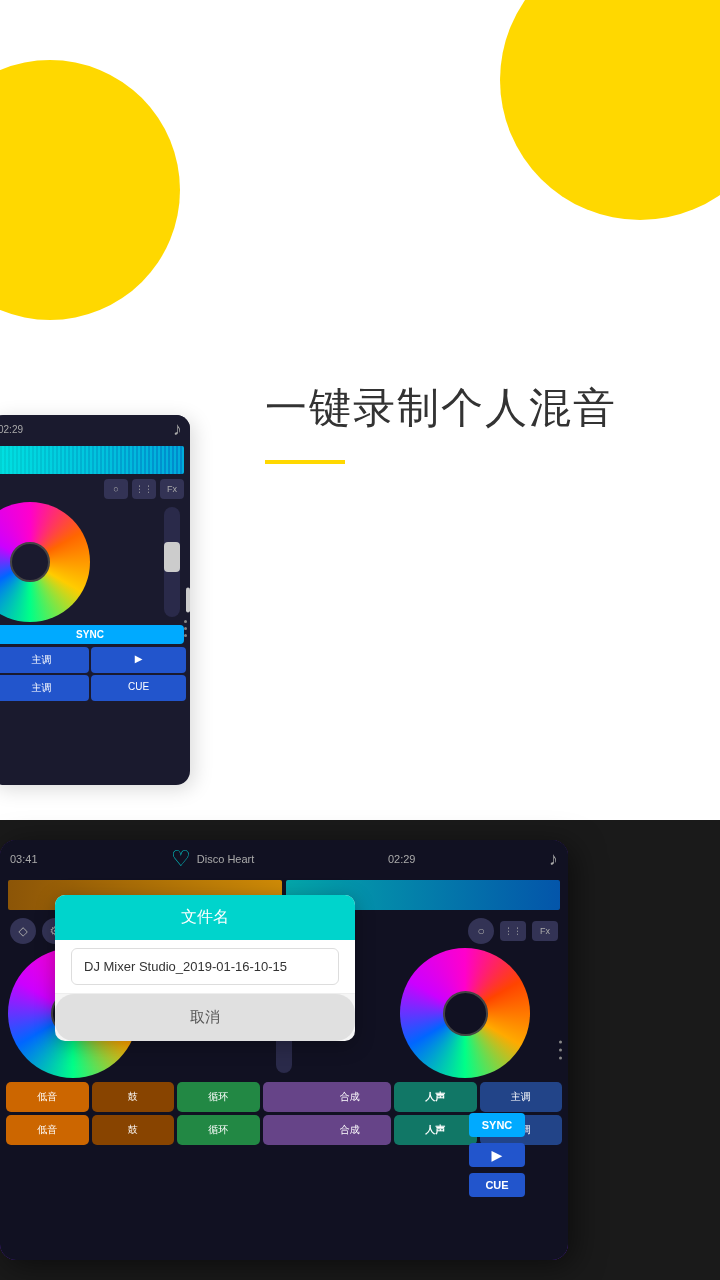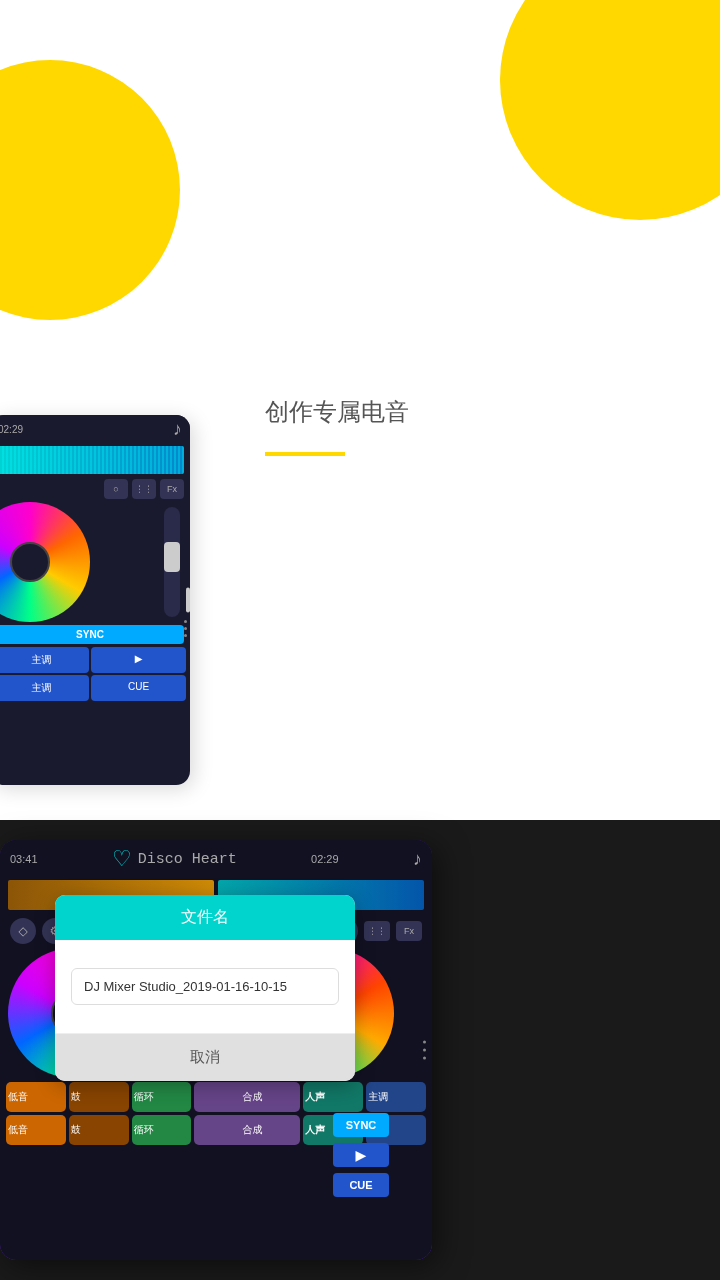--- a/index.html
+++ b/index.html
@@ -216,21 +216,21 @@
     }
     .bb-blue { background: #2255cc; }
     .bb-play { background: #2255cc; }
     .bb-cue { background: #2255cc; }
 
     
     .tablet-bottom {
       position: absolute;
       top: 20px;
       left: 0px;
-      width: 432px;
+      width: 568px;
       height: 420px;
       background: #6d28d9;
       border-radius: 16px;
       box-shadow: 6px 6px 30px rgba(0,0,0,0.5);
       overflow: hidden;
       z-index: 5;
     }
     .tablet-bottom-inner {
       width: 100%;
       height: 100%;
@@ -246,22 +246,21 @@
       justify-content: space-between;
       padding: 6px 10px;
       background: #111122;
     }
     .dj-time2 {
       color: #aaa;
       font-size: 11px;
     }
     .dj-track-name {
       color: #aaa;
-      font-size: 15px;
-      font-family: Liberation Mono, monospace;
+      font-size: 11px;
     }
 
     .waveforms-row {
       display: flex;
       gap: 4px;
       padding: 2px 8px;
       height: 36px;
     }
     .waveform-left {
       flex: 1;
@@ -333,21 +332,21 @@
       background: #00d4cc;
       padding: 12px 8px;
       text-align: center;
     }
     .dialog-title {
       color: white;
       font-size: 16px;
       font-weight: 500;
     }
     .dialog-input-area {
-      padding: 28px 16px;
+      padding: 8px 16px;
       background: white;
     }
     .dialog-input {
       width: 100%;
       padding: 10px 12px;
       border: 1px solid #dddddd;
       border-radius: 6px;
       font-size: 13px;
       color: #333;
       background: white;
@@ -357,20 +356,21 @@
       border-top: 1px solid #eee;
     }
     .dialog-btn-cancel {
       flex: 1;
       padding: 14px;
       text-align: center;
       background: #e0e0e0;
       color: #555;
       font-size: 15px;
       cursor: pointer;
+      border-radius: 19px;
     }
     .dialog-btn-confirm {
       flex: 1;
       padding: 14px;
       text-align: center;
       background: #00d4cc;
       color: white;
       font-size: 15px;
       cursor: pointer;
     }
@@ -439,21 +439,21 @@
     }
     .pad-row {
       display: flex;
       gap: 3px;
       margin-bottom: 3px;
     }
     .pad-btn {
       flex: 1;
       padding: 8px 2px;
       border-radius: 5px;
-      text-align: left;
+      text-align: center;
       font-size: 10px;
       color: white;
       font-weight: 500;
     }
     .pad-orange { background: #cc6600; }
     .pad-brown { background: #884400; }
     .pad-green { background: #228844; }
     .pad-purple { background: #664488; padding-left: 48px; }
     .pad-teal { background: #117766; font-weight: bold; }
     .pad-blue-dark { background: #224488; }
@@ -527,21 +527,21 @@
   </style>
 </head>
 <body>
 
 <div class="top-section">
 
   <div class="blob-top-right"></div>
   <div class="blob-bottom-left"></div>
 
   <div class="top-text">
-    <div class="sub-title">创作专属电音</div>
+    <div class="main-title">一键录制个人混音</div>
     <div class="yellow-line"></div>
   </div>
 
   <div class="tablet-top">
     <div class="tablet-top-inner">
 
       <div class="dj-header-top">
         <div class="dj-time">02:29</div>
         <span class="music-note-icon">♪</span>
       </div>

